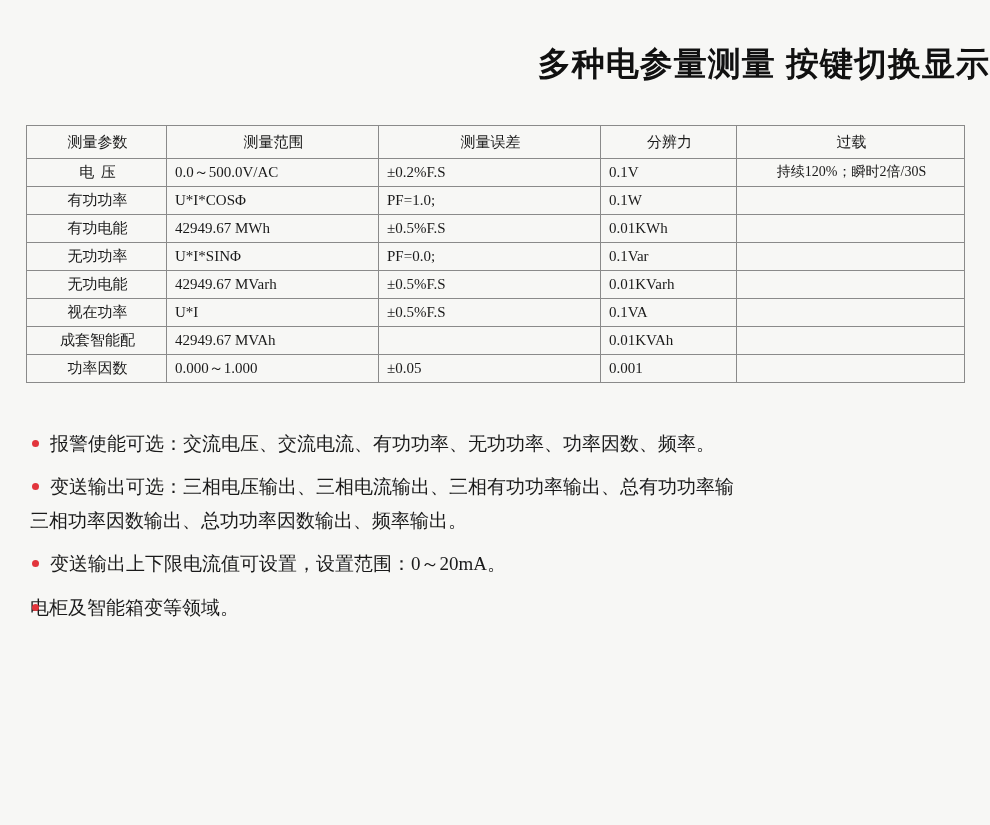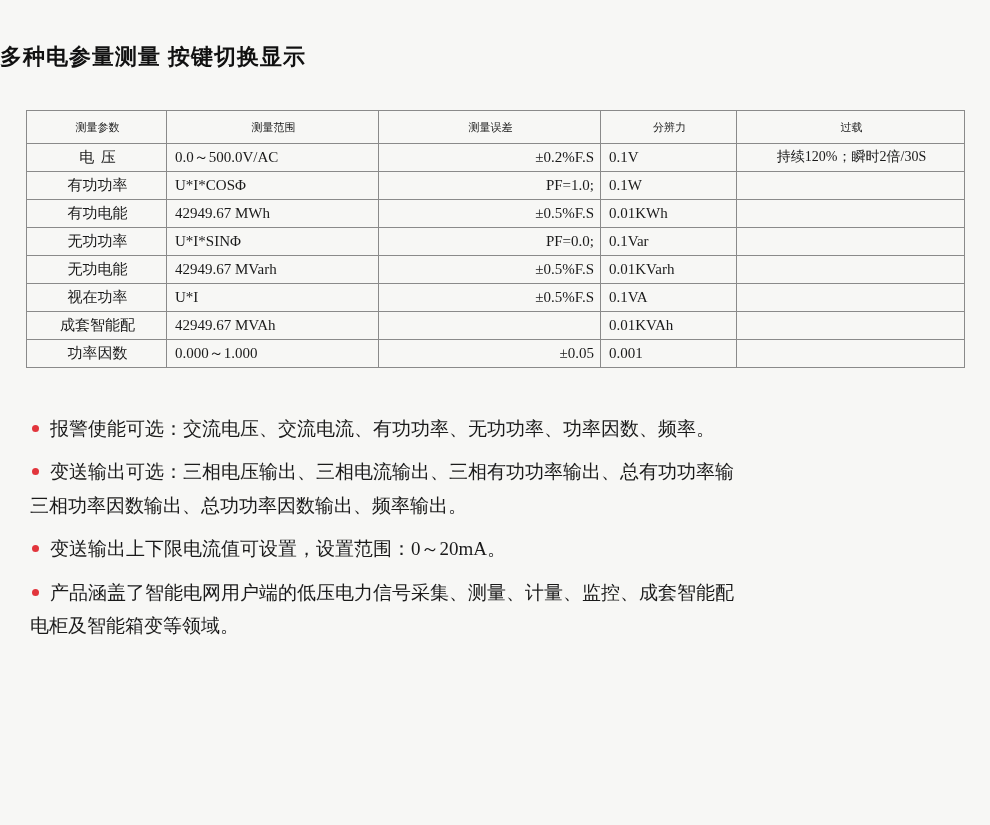--- a/index.html
+++ b/index.html
@@ -14,24 +14,24 @@
     color: #1a1a1a;
     overflow: hidden;
   }
   .page {
     width: 990px;
     height: 825px;
     position: relative;
     box-sizing: border-box;
   }
   .title {
-    text-align: left;
+    text-align: right;
     font-family: "Liberation Sans", sans-serif;
     font-weight: bold;
-    font-size: 22px;
+    font-size: 33px;
     letter-spacing: 1px;
     padding-top: 42px;
     padding-bottom: 0;
     color: #111;
   }
   .spec-table-wrap {
     margin: 38px 26px 0 26px;
   }
   table.spec {
     border-collapse: collapse;
@@ -44,33 +44,33 @@
     padding: 3px 6px 4px 8px;
     height: 20px;
     line-height: 20px;
     font-weight: normal;
     color: #1a1a1a;
     white-space: nowrap;
     overflow: hidden;
   }
   table.spec th {
     text-align: center;
-    font-size: 11px;
+    font-size: 15px;
     padding-top: 6px;
     padding-bottom: 6px;
   }
   table.spec td.c0 {
     text-align: center;
     font-size: 15px;
   }
   table.spec td.c1, table.spec td.c3, table.spec td.c4 {
     text-align: left;
   }
   table.spec td.c2 {
-    text-align: right;
+    text-align: left;
   }
   table.spec td.c4 {
     font-size: 14px;
     text-align: center;
   }
   .col0 { width: 140px; }
   .col1 { width: 212px; }
   .col2 { width: 222px; }
   .col3 { width: 136px; }
   .col4 { width: 228px; }
@@ -202,18 +202,17 @@
         <span class="dot"></span>
         <p>变送输出可选：三相电压输出、三相电流输出、三相有功功率输出、总有功功率输</p>
         <p class="cont">三相功率因数输出、总功功率因数输出、频率输出。</p>
       </div>
       <div class="bullet">
         <span class="dot"></span>
         <p>变送输出上下限电流值可设置，设置范围：0～20mA。</p>
       </div>
       <div class="bullet">
         <span class="dot"></span>
-        <p>产品涵盖了智能电网用户端的低压电力信号采集、测量、计量、监控、成套智能配</p>
         <p class="cont">电柜及智能箱变等领域。</p>
       </div>
     </div>
 
 </div>
 
 </body></html>

